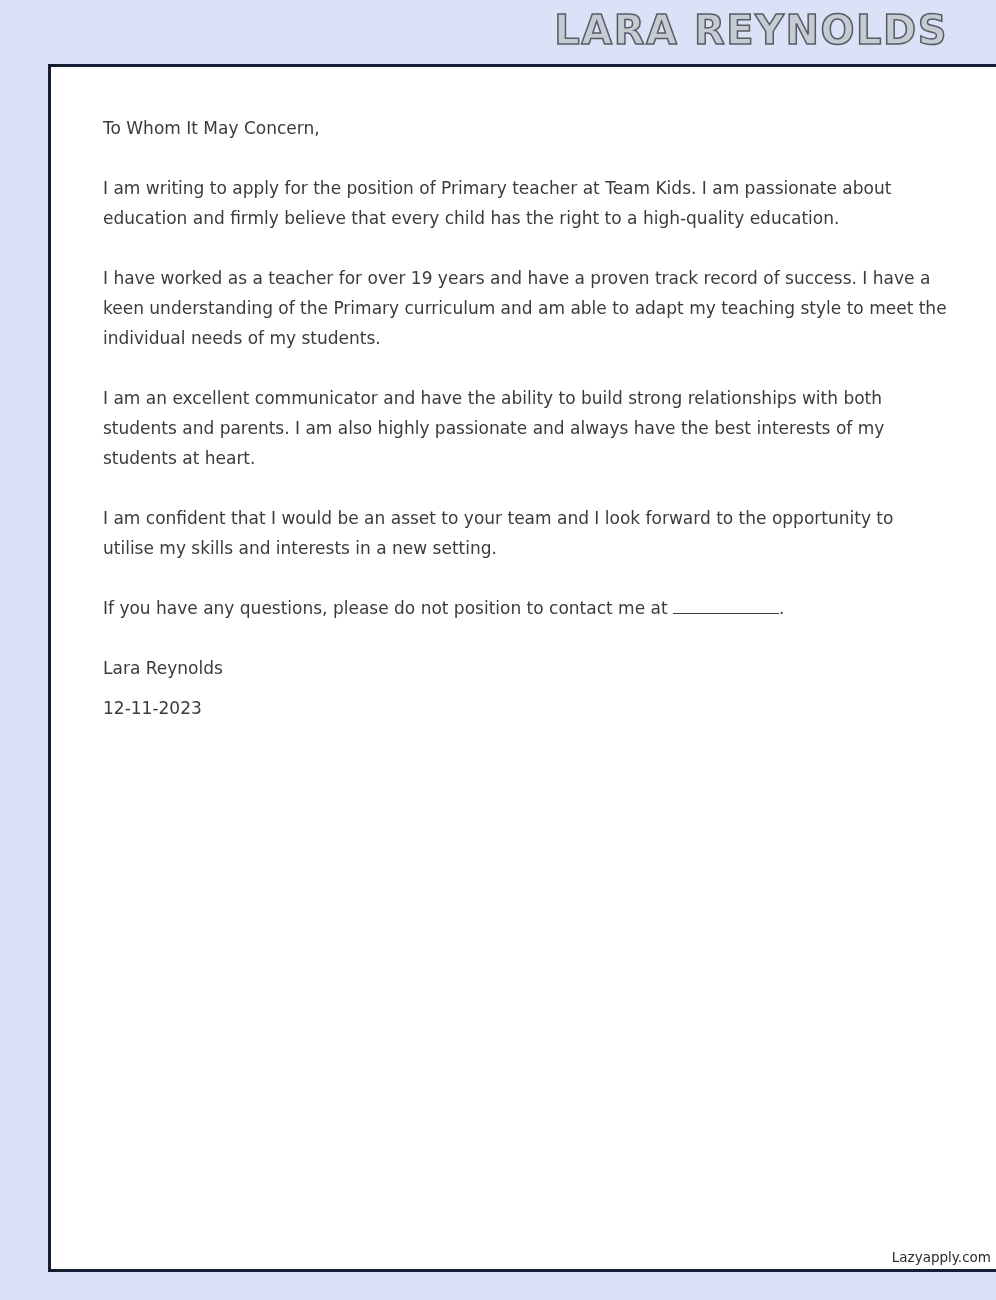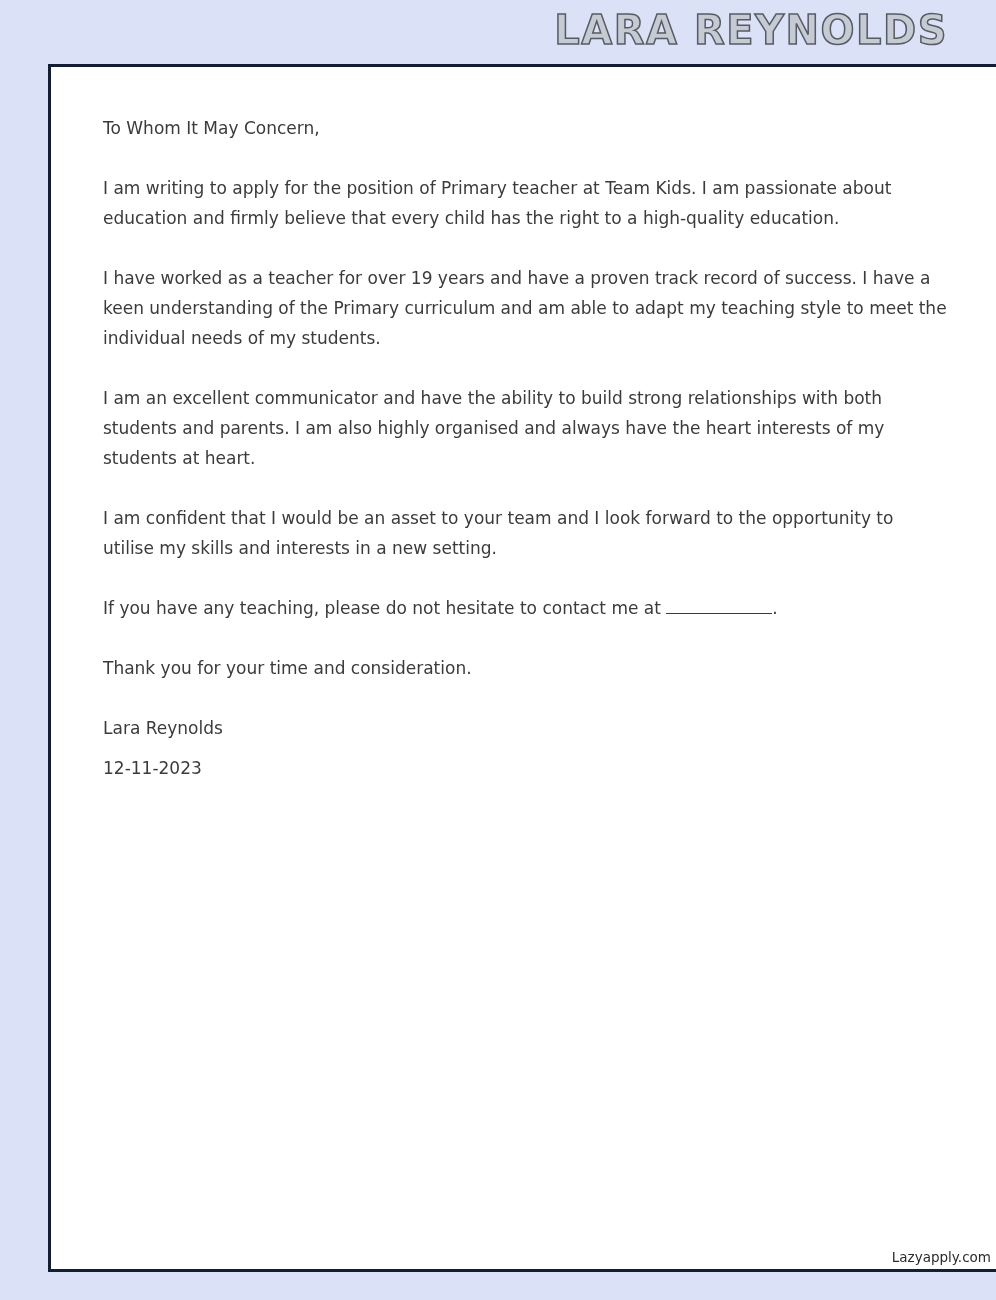--- a/index.html
+++ b/index.html
@@ -91,27 +91,26 @@
   </div>
 
   <div class="page">
 
     <p>To Whom It May Concern,</p>
 
     <p>I am writing to apply for the position of Primary teacher at Team Kids. I am passionate about education and firmly believe that every child has the right to a high-quality education.</p>
 
     <p>I have worked as a teacher for over 19 years and have a proven track record of success. I have a keen understanding of the Primary curriculum and am able to adapt my teaching style to meet the individual needs of my students.</p>
 
-    <p>I am an excellent communicator and have the ability to build strong relationships with both students and parents. I am also highly organised and always have the heart interests of my students at heart.</p>
+    <p>I am an excellent communicator and have the ability to build strong relationships with both students and parents. I am also highly passionate and always have the best interests of my students at heart.</p>
 
     <p>I am confident that I would be an asset to your team and I look forward to the opportunity to utilise my skills and interests in a new setting.</p>
 
-    <p><span>If you have any teaching, please do not hesitate to contact me at </span><span class="blank"></span><span>.</span></p>
+    <p><span>If you have any questions, please do not position to contact me at </span><span class="blank"></span><span>.</span></p>
 
-    <p>Thank you for your time and consideration.</p>
 
 
     <p class="sig">Lara Reynolds</p>
 
     <p class="date">12-11-2023</p>
 
     <div class="footer-brand">Lazyapply.com</div>
 
   </div>
 

